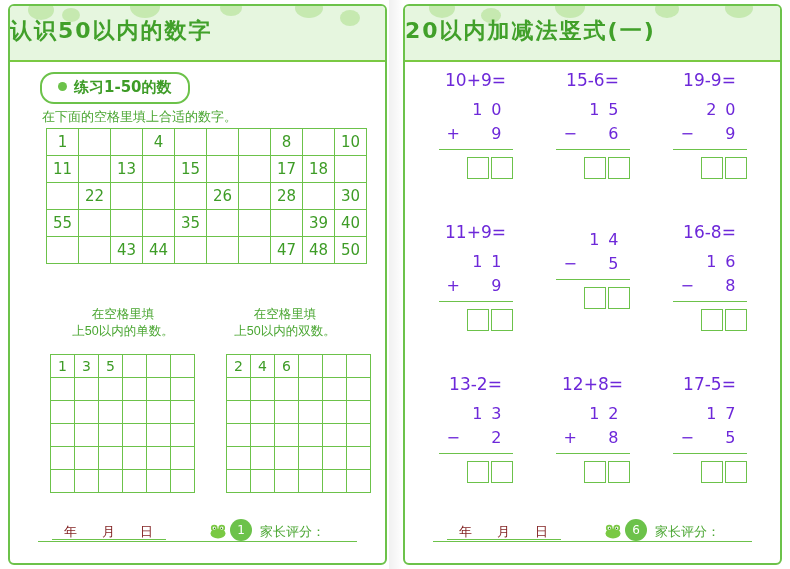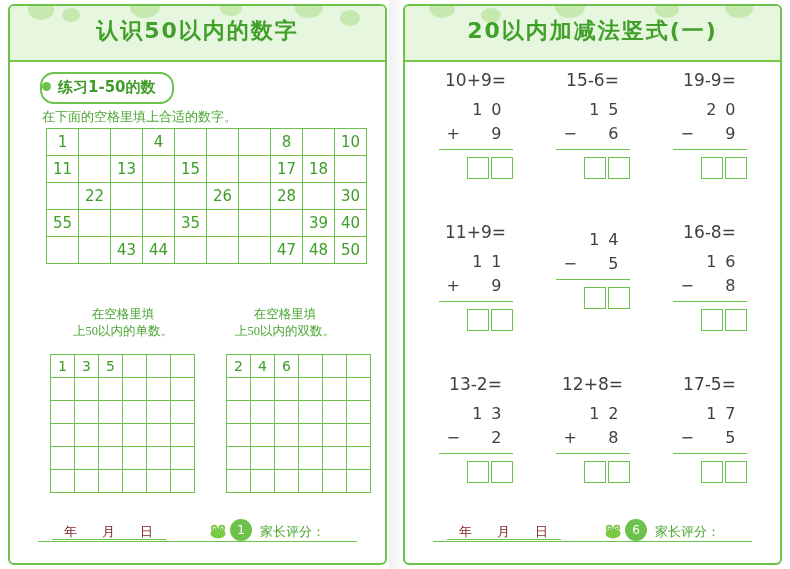--- a/index.html
+++ b/index.html
@@ -31,31 +31,30 @@
     border-bottom: 2px solid #7ac943;
     border-radius: 4px 4px 0 0;
     overflow: hidden;
   }
   .topband .blob {
     position: absolute; border-radius: 50%;
     background: #bfe6a8; opacity: .85;
   }
   .page-title {
     position: absolute; left: 0; right: 0; top: 10px;
-    text-align: center;
     font-size: 22px; font-weight: bold;
     color: #41a02a;
     letter-spacing: 2px;
     font-family: "DejaVu Sans", sans-serif;
   }
   
   .badge {
     position: absolute; left: 30px; top: 66px;
     border: 2px solid #6cc24a; border-radius: 14px;
-    padding: 4px 16px 5px 0;
+    padding: 4px 16px 5px 16px;
     color: #3e9c27; font-size: 15px; font-weight: bold;
     background: #fff;
     font-family: "DejaVu Sans", sans-serif;
   }
   .badge .dot {
     display:inline-block; width: 9px; height: 9px; border-radius: 50%;
     background:#6cc24a; margin-right: 7px; vertical-align: 1px;
   }
   .instr {
     position: absolute; left: 32px; top: 102px;
@@ -69,21 +68,21 @@
   .grid50 td {
     width: 32px; height: 27px;
     border: 1px solid #6cc24a;
     text-align: center; vertical-align: middle;
     font-size: 15px; color: #3e9c27;
     font-family: "DejaVu Sans", sans-serif;
   }
   .subinstr {
     position: absolute; font-size: 12.5px; color: #4aa632; line-height: 17px;
     text-align: center; width: 150px;
-    font-family: Liberation Serif, serif;
+    font-family: Liberation Sans, sans-serif;
   }
   .subinstr.left { left: 38px; top: 300px; }
   .subinstr.right { left: 200px; top: 300px; }
   .blankgrid { position: absolute; border-collapse: collapse; }
   .blankgrid.left { left: 40px; top: 348px; }
   .blankgrid.right { left: 216px; top: 348px; }
   .blankgrid td {
     width: 24px; height: 23px; border: 1px solid #6cc24a;
     text-align: center; vertical-align: middle;
     font-size: 14px; color: #3e9c27;
@@ -123,21 +122,21 @@
   
   .prob-grid {
     position: absolute; left: 12px; top: 62px; right: 12px;
     display: grid;
     grid-template-columns: repeat(3, 1fr);
     grid-template-rows: repeat(3, 152px);
     row-gap: 0px;
   }
   .prob {
     position: relative;
-    color: #404040;
+    color: #6d28d9;
     font-family: "DejaVu Sans", sans-serif;
   }
   .prob .expr {
     text-align: center; font-size: 17px; margin-top: 2px;
   }
   .vert {
     margin: 8px auto 0 auto;
     width: 74px;
     font-size: 16px;
     line-height: 24px;

